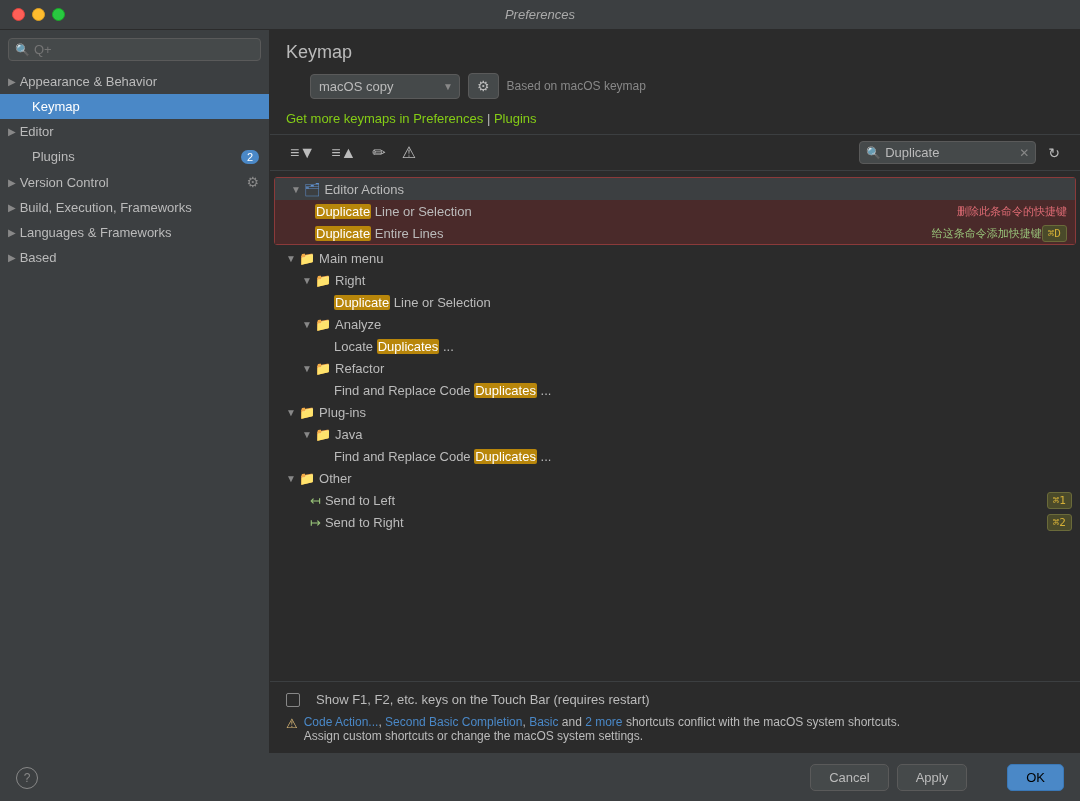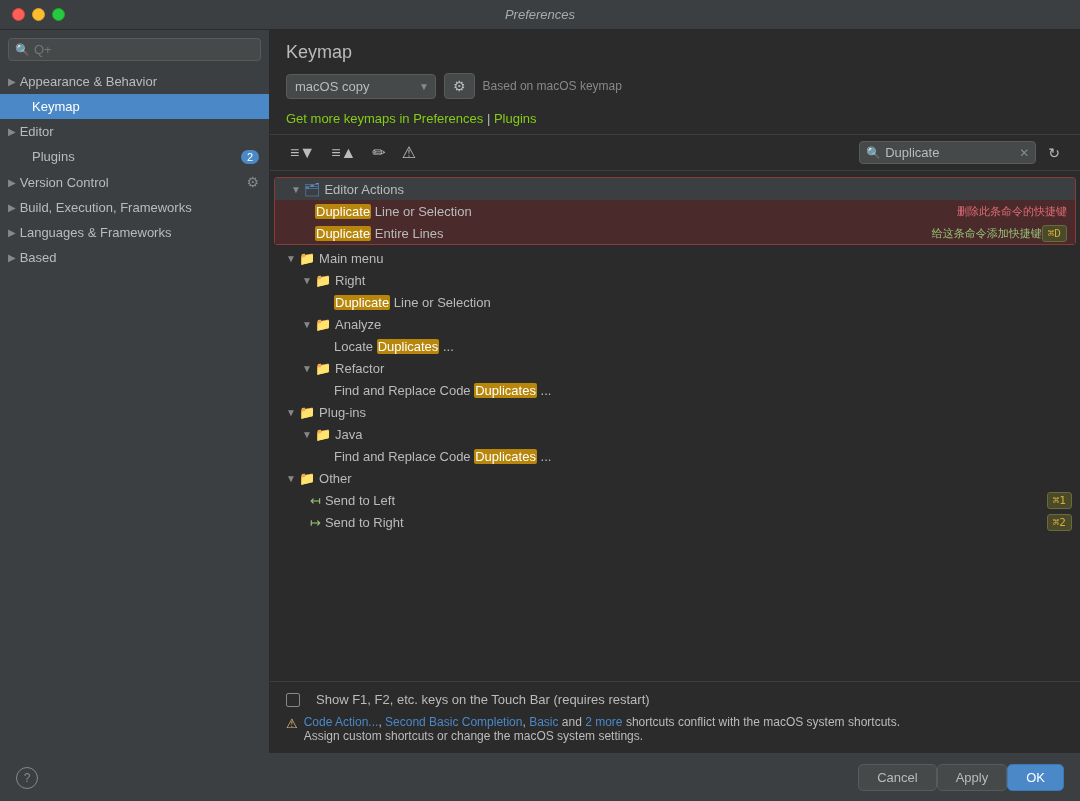--- a/index.html
+++ b/index.html
@@ -117,20 +117,21 @@
       font-size: 13px;
       appearance: none;
       -webkit-appearance: none;
       cursor: pointer;
       position: relative;
       min-width: 150px;
     }
     .select-wrapper {
       position: relative;
       display: inline-block;
+      margin-left: 24px;
     }
     .select-chevron {
       position: absolute;
       right: 7px;
       top: 50%;
       transform: translateY(-50%);
       color: #888;
       pointer-events: none;
       font-size: 10px;
     }
@@ -265,31 +266,31 @@
     }
     .help-btn {
       width: 22px; height: 22px;
       border: 1px solid #888;
       border-radius: 50%;
       color: #888;
       display: flex; align-items: center; justify-content: center;
       font-size: 12px;
       cursor: pointer;
     }
-    .footer-right { display: flex; }
+    .footer-right { display: flex; gap: 8px; }
     .btn {
       padding: 5px 18px;
       border-radius: 5px;
       font-size: 13px;
       cursor: pointer;
       border: 1px solid #5a5a5a;
     }
     .btn-cancel { background: #45494a; color: #bbbbbb; }
     .btn-apply { background: #45494a; color: #bbbbbb; }
-    .btn-ok { background: #4a88c7; color: #ffffff; border-color: #3a78b7; }
+    .btn-ok { background: #4a88c7; color: #000000; border-color: #3a78b7; margin-left: 32px; }
     .folder-icon { color: #c8a96e; }
     .editor-actions-icon { color: #5f8fcc; }
   </style>
 </head>
 <body>
 
 <div class="title-bar">
   <div class="traffic-lights">
     <span class="traffic-light tl-close"></span>
     <span class="traffic-light tl-min"></span>

